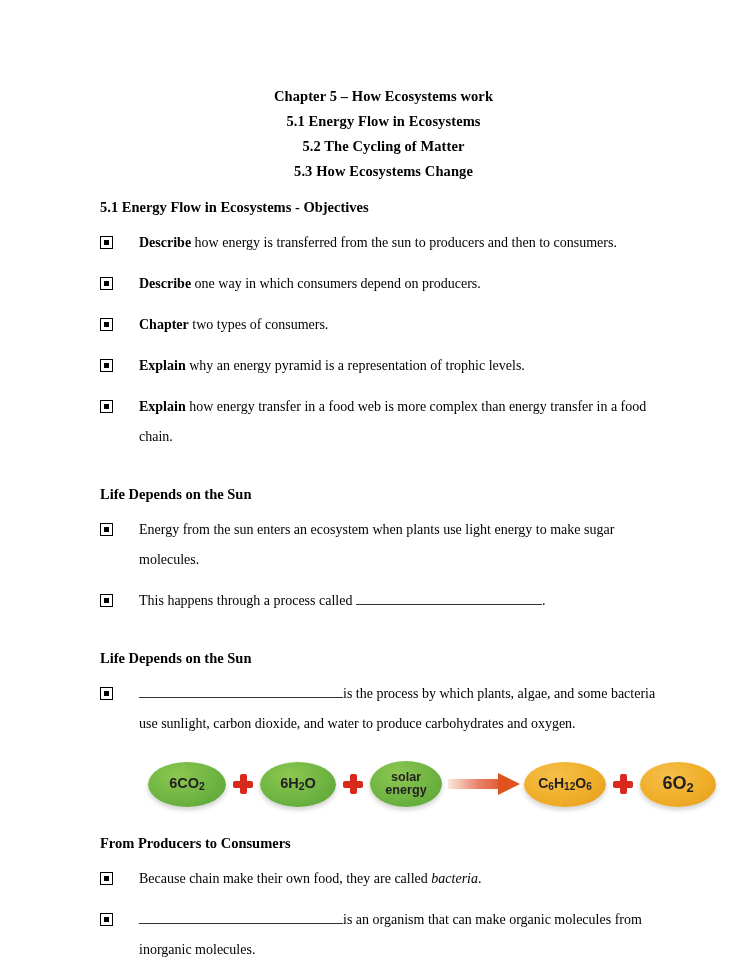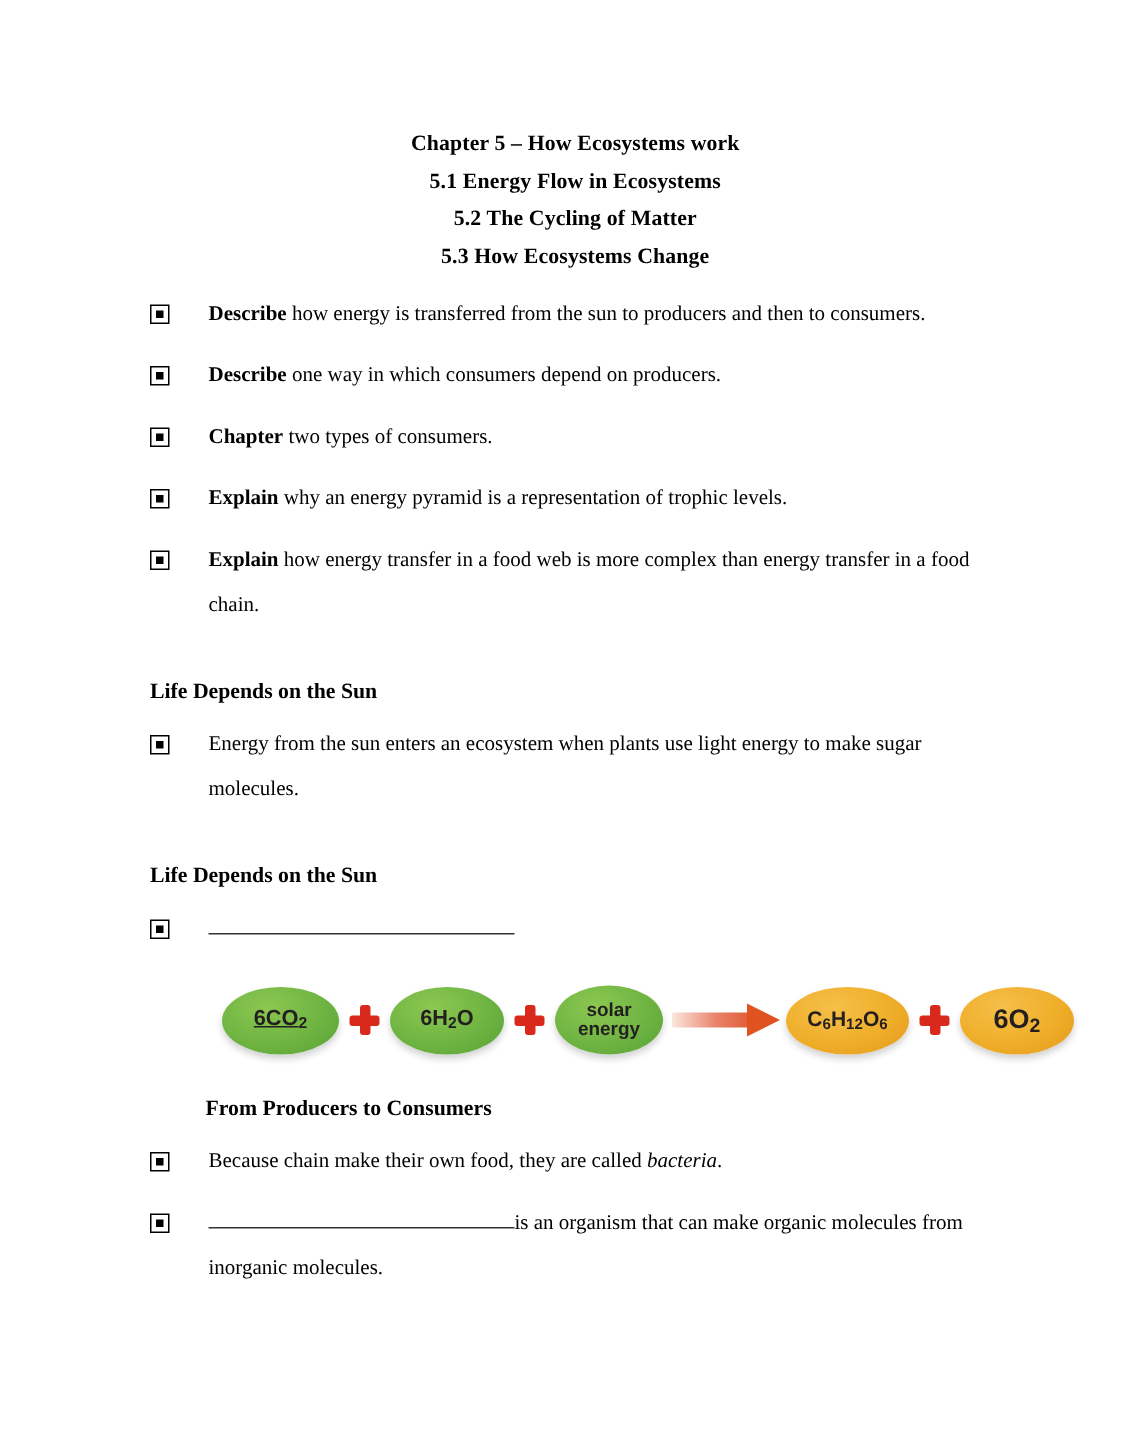--- a/index.html
+++ b/index.html
@@ -112,21 +112,21 @@
     color: #231f20;
     box-shadow: 0 3px 5px rgba(0,0,0,0.18);
     flex: 0 0 auto;
   }
   .ell-green {
     background: radial-gradient(ellipse at 38% 30%, #8cc751 0%, #6fb442 55%, #57a236 100%);
   }
   .ell-orange {
     background: radial-gradient(ellipse at 38% 30%, #f5bf4a 0%, #efae29 55%, #e3991c 100%);
   }
-  .ell-co2   { width: 78px; height: 45px; font-size: 14.5px; text-decoration: underline; }
+  .ell-co2   { width: 78px; height: 45px; font-size: 14.5px; }
   .ell-h2o   { width: 76px; height: 45px; font-size: 14.5px; }
   .ell-solar { width: 72px; height: 46px; font-size: 12.6px; line-height: 13.5px; }
   .ell-glu   { width: 82px; height: 45px; font-size: 14px; text-align: center; }
   .ell-o2    { width: 76px; height: 45px; font-size: 18px; }
 
   .plus {
     position: relative;
     width: 20px;
     height: 20px;
     margin: 0 7px;
@@ -169,20 +169,21 @@
 
 <div class="page">
 
   <div class="title-block">
     <div class="title-line">Chapter 5 – How Ecosystems work</div>
     <div class="title-line">5.1 Energy Flow in Ecosystems</div>
     <div class="title-line">5.2 The Cycling of Matter</div>
     <div class="title-line">5.3 How Ecosystems Change</div>
   </div>
 
+  <div class="section-heading">5.1 Energy Flow in Ecosystems - Objectives</div>
   <ul class="bullet-list">
     <li class="bullet-item">
       <span class="bullet-marker"></span>
       <span class="lead">Describe</span><span> how energy is transferred from the sun to producers and then to consumers.</span>
     </li>
     <li class="bullet-item">
       <span class="bullet-marker"></span>
       <span class="lead">Describe</span><span> one way in which consumers depend on producers.</span>
     </li>
     <li class="bullet-item">
@@ -198,27 +199,31 @@
       <span class="lead">Explain</span><span> how energy transfer in a food web is more complex than energy transfer in a food chain.</span>
     </li>
   </ul>
 
   <div class="section-heading spaced-top">Life Depends on the Sun</div>
   <ul class="bullet-list">
     <li class="bullet-item">
       <span class="bullet-marker"></span>
       <span>Energy from the sun enters an ecosystem when plants use light energy to make sugar molecules.</span>
     </li>
+    <li class="bullet-item">
+      <span class="bullet-marker"></span>
+      <span>This happens through a process called </span><span class="blank blank-w1"></span><span>.</span>
+    </li>
   </ul>
 
   <div class="section-heading spaced-top">Life Depends on the Sun</div>
   <ul class="bullet-list">
     <li class="bullet-item">
       <span class="bullet-marker"></span>
-      <span class="blank blank-w2"></span>
+      <span class="blank blank-w2"></span><span>is the process by which plants, algae, and some bacteria use sunlight, carbon dioxide, and water to produce carbohydrates and oxygen.</span>
     </li>
   </ul>
 
   <div class="equation">
     <div class="ell ell-green ell-co2">
       <span><span>6CO</span><sub>2</sub></span>
     </div>
     <div class="plus"></div>
     <div class="ell ell-green ell-h2o">
       <span><span>6H</span><sub>2</sub><span>O</span></span>
@@ -233,21 +238,21 @@
     </div>
     <div class="ell ell-orange ell-glu">
       <span><span>C</span><sub>6</sub><span>H</span><sub>12</sub><span>O</span><sub>6</sub></span>
     </div>
     <div class="plus"></div>
     <div class="ell ell-orange ell-o2">
       <span><span>6O</span><sub>2</sub></span>
     </div>
   </div>
 
-  <div class="section-heading" style="margin-top:18px;margin-left:37px;">From Producers to Consumers</div>
+  <div class="section-heading" style="margin-top:18px;">From Producers to Consumers</div>
   <ul class="bullet-list">
     <li class="bullet-item">
       <span class="bullet-marker"></span>
       <span>Because chain make their own food, they are called </span><span class="ital">bacteria</span><span>.</span>
     </li>
     <li class="bullet-item">
       <span class="bullet-marker"></span>
       <span class="blank blank-w3"></span><span>is an organism that can make organic molecules from inorganic molecules.</span>
     </li>
 

